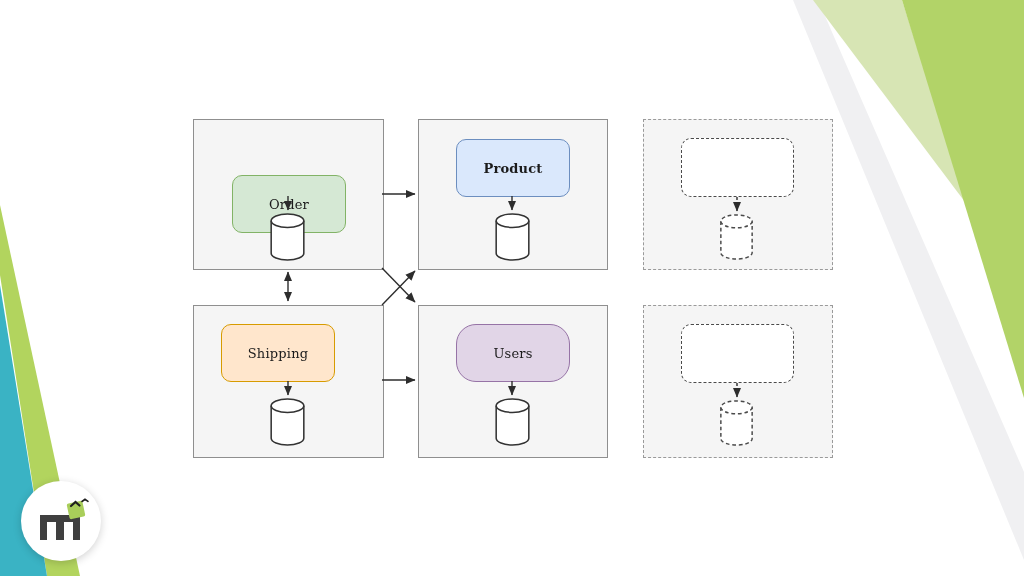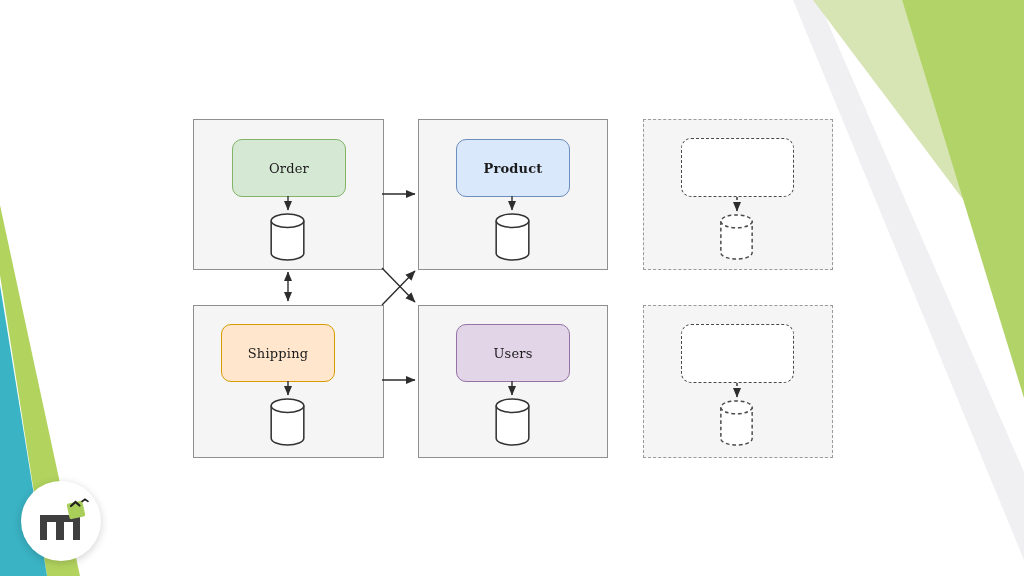--- a/index.html
+++ b/index.html
@@ -16,21 +16,21 @@
   .g-br{left:418px;top:305px;width:188px;height:151px;}
   .g-dt{left:643px;top:119px;width:188px;height:149px;}
   .g-db{left:643px;top:305px;width:188px;height:151px;}
 
   .service{position:absolute;z-index:2;width:112px;height:56px;border:1px solid #000;
            border-radius:10px;display:flex;align-items:center;justify-content:center;
            font-size:13px;color:#1b1b1b;letter-spacing:.2px;}
   .s-order{left:232px;top:139px;}
   .s-product{left:456px;top:139px;}
   .s-shipping{left:221px;top:324px;}
-  .s-users{left:456px;top:324px;}
+  .s-users{left:456px;top:324px;border-radius:20px;}
 
   .ph-box{position:absolute;z-index:2;width:111px;height:57px;background:#ffffff;
           border:1.6px dashed #4a4a4a;border-radius:10px;}
   .ph-t{left:681px;top:138px;}
   .ph-b{left:681px;top:324px;}
 
   .cyl{position:absolute;z-index:2;width:39px;height:48px;}
   .c-order{left:268px;top:213px;}
   .c-product{left:493px;top:213px;}
   .c-shipping{left:268px;top:398px;}
@@ -56,21 +56,21 @@
     <polygon points="0,285 47,576 0,576" fill="#3ab3c4"></polygon>
   </svg>
 
   <div class="group g-tl"></div>
   <div class="group g-tr"></div>
   <div class="group g-bl"></div>
   <div class="group g-br"></div>
   <div class="group dashed g-dt"></div>
   <div class="group dashed g-db"></div>
 
-  <div class="service s-order" style="background-color: rgb(213, 232, 212); border-color: rgb(130, 179, 102);">
+  <div class="service s-order" style="background-color: rgb(213, 232, 212); border-color: rgb(130, 179, 102); margin-top: 36px;">
     <span>Order</span>
   </div>
   <div class="service s-product" style="background-color: rgb(218, 232, 252); border-color: rgb(108, 142, 191); font-weight: bold;">
     <span>Product</span>
   </div>
   <div class="service s-shipping" style="background-color: rgb(255, 230, 204); border-color: rgb(215, 155, 0);">
     <span>Shipping</span>
   </div>
   <div class="service s-users" style="background-color: rgb(225, 213, 231); border-color: rgb(150, 115, 166);">
     <span>Users</span>

